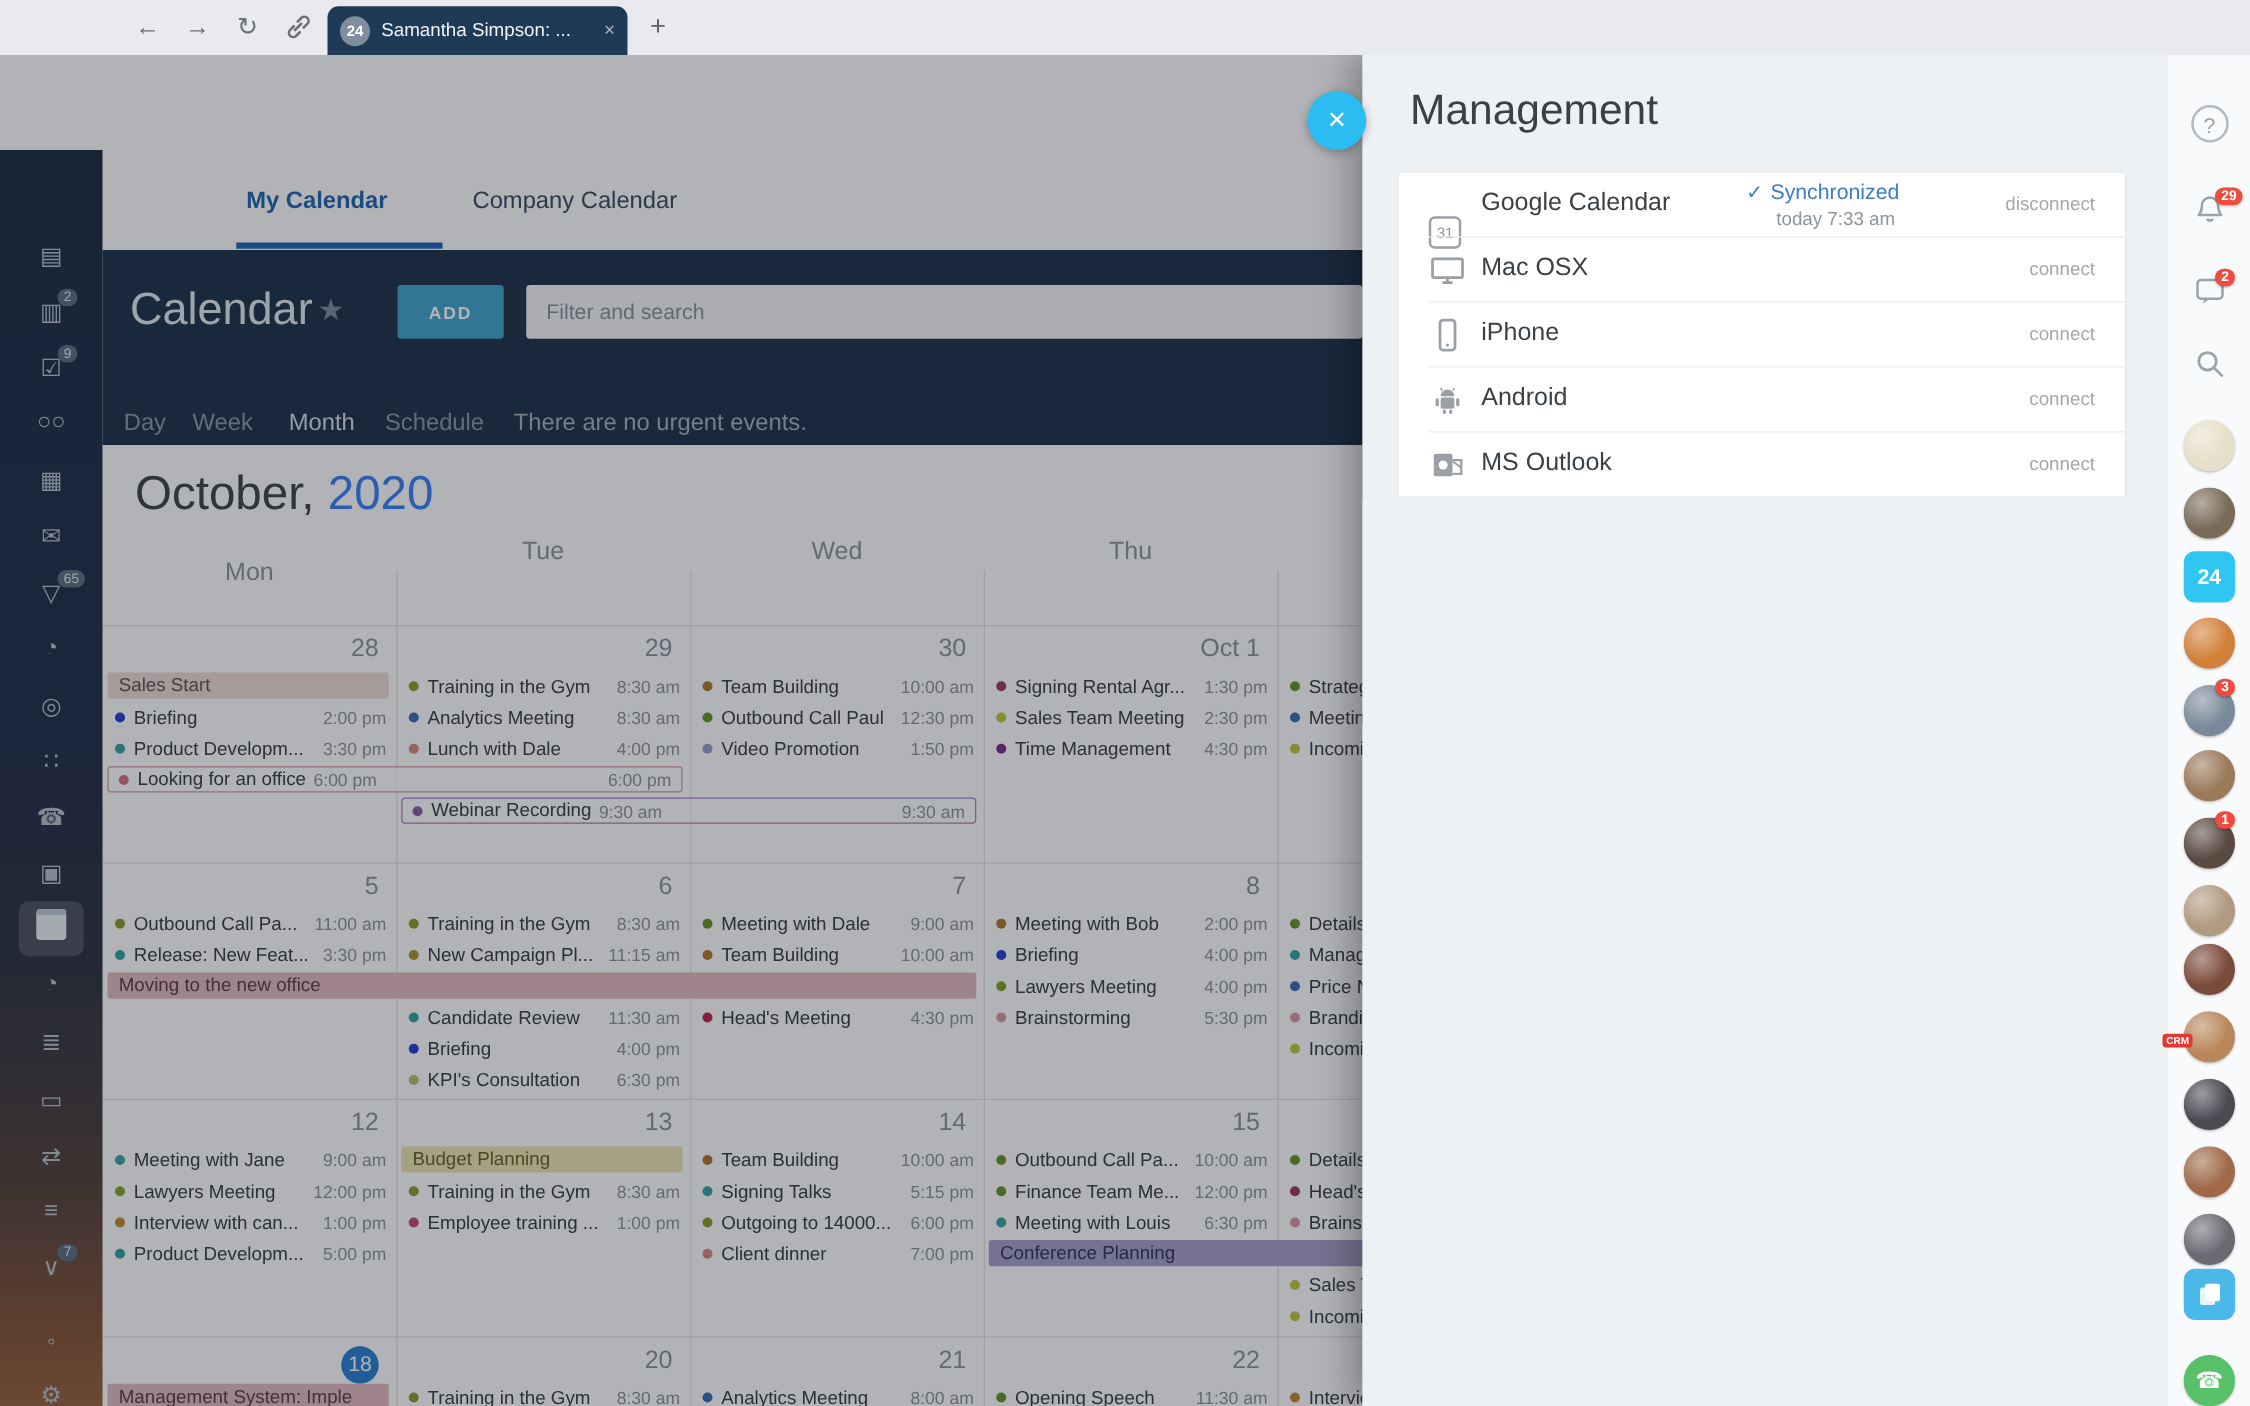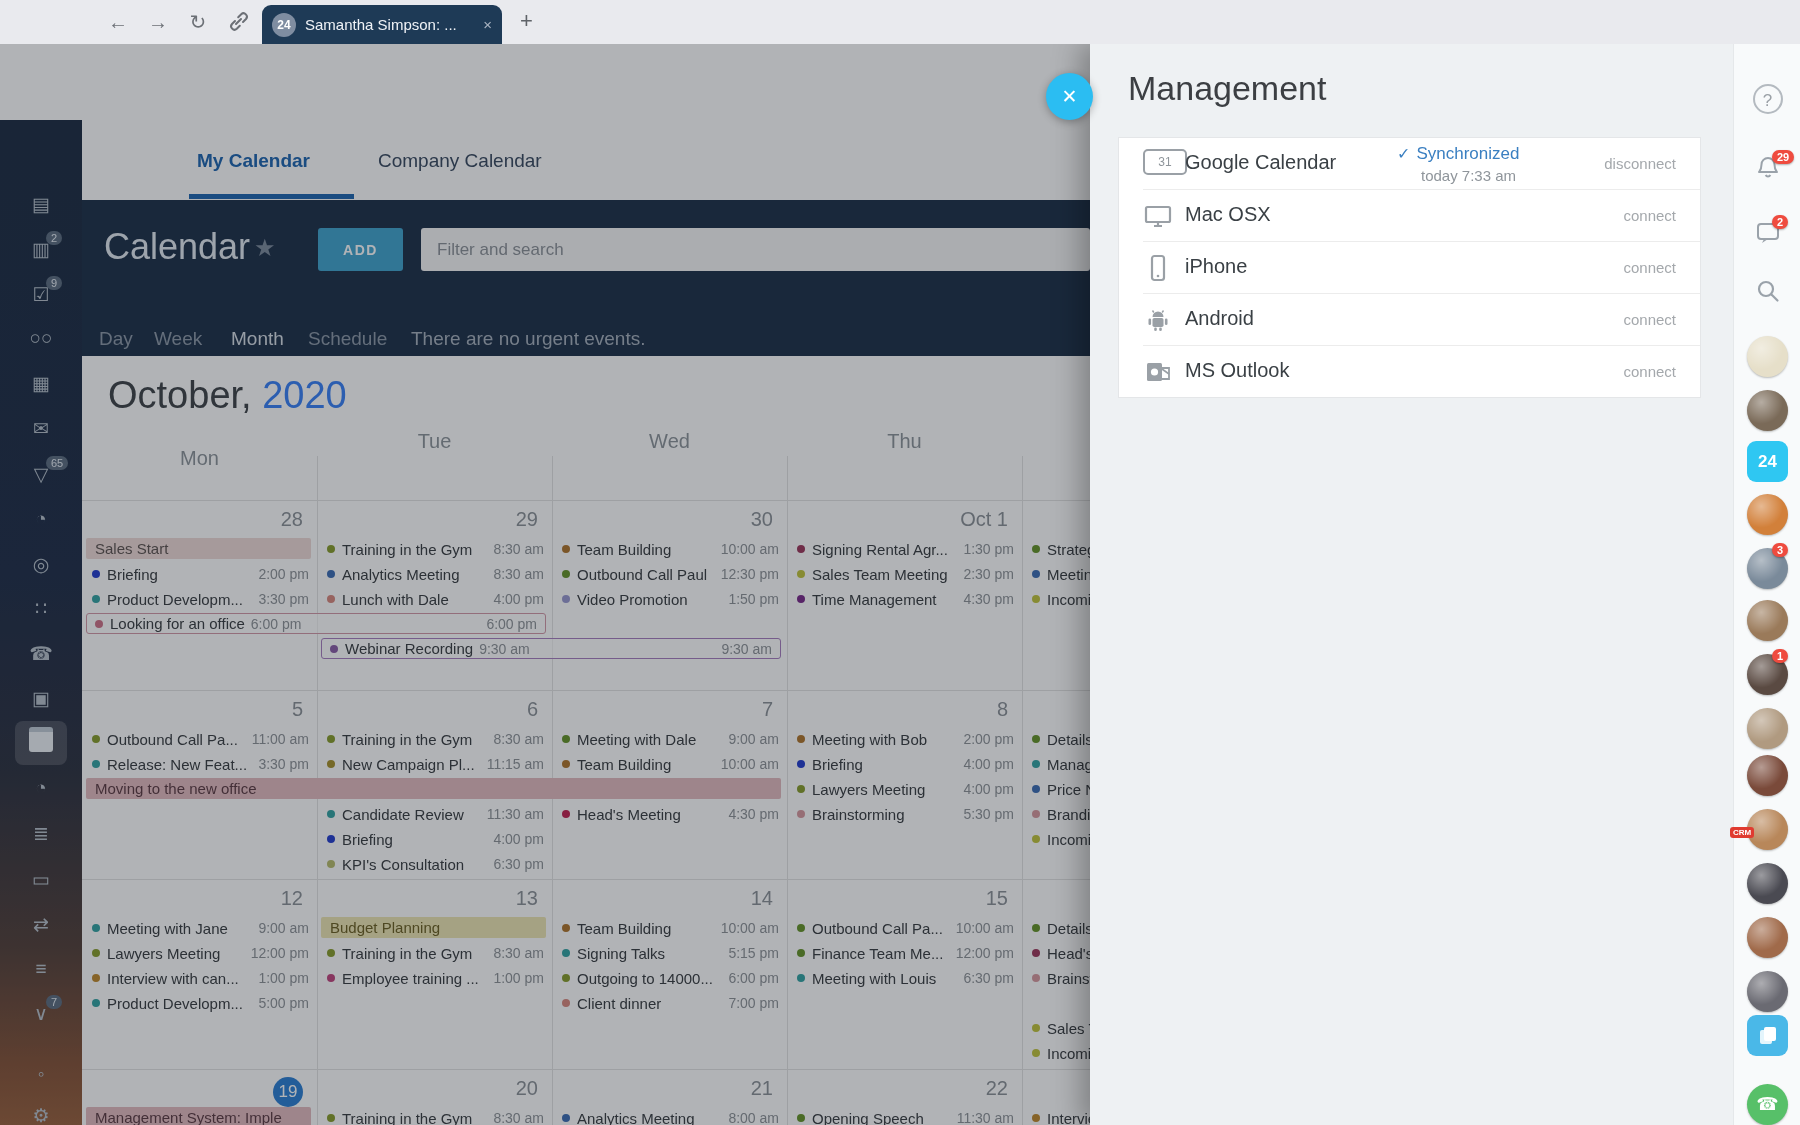--- a/index.html
+++ b/index.html
@@ -90,22 +90,22 @@
     box-shadow:-10px 0 26px rgba(0,0,0,.28);}
   .ptitle{position:absolute;left:38px;top:25px;font-size:34px;font-weight:300;color:#3c3f43;}
   .card{position:absolute;left:28px;top:93px;width:581px;background:#fff;border:1px solid #e4e6e8;}
   .srow{position:relative;height:51px;}
   .srow + .srow{border-top:1px solid #ececec;margin-left:24px;padding-left:0;}
   .srow .ic{position:absolute;left:24px;top:11px;width:30px;height:30px;color:#8f959b;}
   .srow + .srow .ic{left:0px;}
   .srow .lb{position:absolute;left:66px;top:13px;font-size:20px;color:#3a4045;}
   .srow + .srow .lb{left:42px;}
   .srow .lk{position:absolute;right:24px;top:17px;font-size:15px;color:#a4a8ac;}
-  .gicon{width:44px;height:26px;border:2px solid #9aa0a6;border-radius:5px;box-sizing:border-box;
-    text-align:center;line-height:22px;font-size:12px;font-weight:normal;color:#8f959b;}
+  .gicon{width:26px;height:26px;border:2px solid #9aa0a6;border-radius:5px;box-sizing:border-box;
+    text-align:center;line-height:22px;font-size:12px;font-weight:normal;color:#8f959b;margin-top:24px;}
   .status{position:absolute;left:278px;top:6px;font-size:17px;color:#3a7fc1;}
   .status .chk{font-size:16px;margin-right:6px;}
   .status .when{display:block;font-size:15px;color:#8f959b;margin:3px 0 0 24px;}
   
   .strip{position:absolute;left:1733px;top:0;width:67px;height:1081px;background:#f8fafb;z-index:11;
     border-left:1px solid #e5e8ea;}
   .stit{position:absolute;left:0;width:67px;display:flex;justify-content:center;}
   .av{width:41px;height:41px;border-radius:50%;box-shadow:0 1px 2px rgba(0,0,0,.25);}
   .sq{width:41px;height:41px;border-radius:9px;color:#fff;font-weight:bold;font-size:17px;
     text-align:center;line-height:41px;}
@@ -446,21 +446,22 @@
           </div>
           <div class="ev" style="left: 1030px; top: 661px;">
             <span class="dot" style="background: rgb(194, 197, 62);"></span>
             <span class="nm">Sales Te...</span>
           </div>
           <div class="ev" style="left: 1030px; top: 686px;">
             <span class="dot" style="background: rgb(194, 197, 62);"></span>
             <span class="nm">Incomi...</span>
           </div>
           <div class="bf" style="left: 321px; width: 225px; top: 561px; background: rgb(238, 230, 180); color: rgb(109, 98, 38);">Budget Planning</div>
-          <div class="dn today" style="left: 82px; top: 721px;"><i>19</i></div>
+          <div class="bf" style="left: 791px; width: 460px; top: 636px; background: rgb(168, 161, 203); color: rgb(52, 49, 95);">Conference Planning</div>
+          <div class="dn today" style="left: 82px; top: 721px;"><i>18</i></div>
           <div class="dn" style="left: 317px; top: 721px;">20</div>
           <div class="dn" style="left: 552px; top: 721px;">21</div>
           <div class="dn" style="left: 787px; top: 721px;">22</div>
           <div class="ev" style="left: 325px; top: 751px;">
             <span class="dot" style="background: rgb(138, 158, 47);"></span>
             <span class="nm">Training in the Gym</span>
             <span class="tm">8:30 am</span>
           </div>
           <div class="ev" style="left: 560px; top: 751px;">
             <span class="dot" style="background: rgb(63, 111, 181);"></span>

